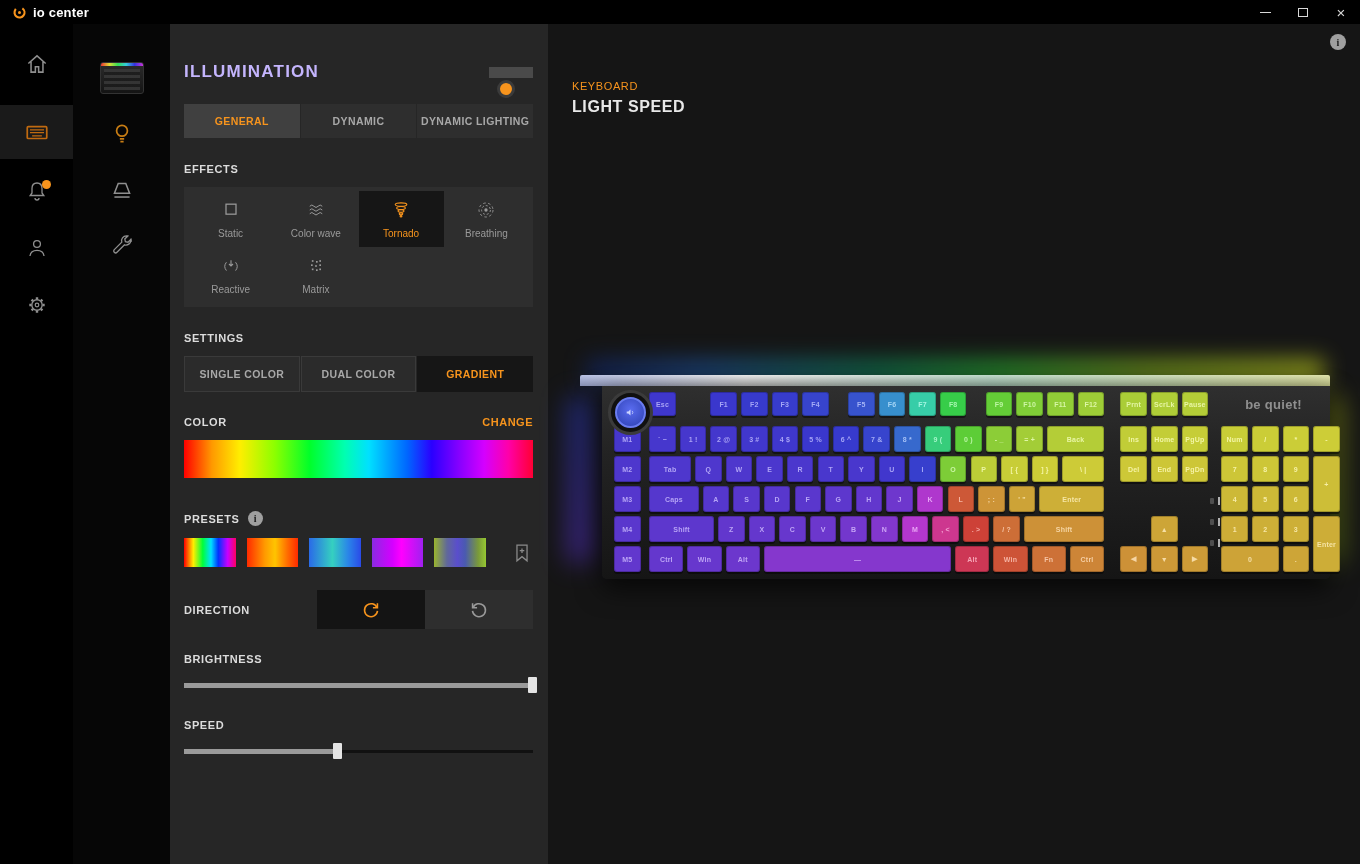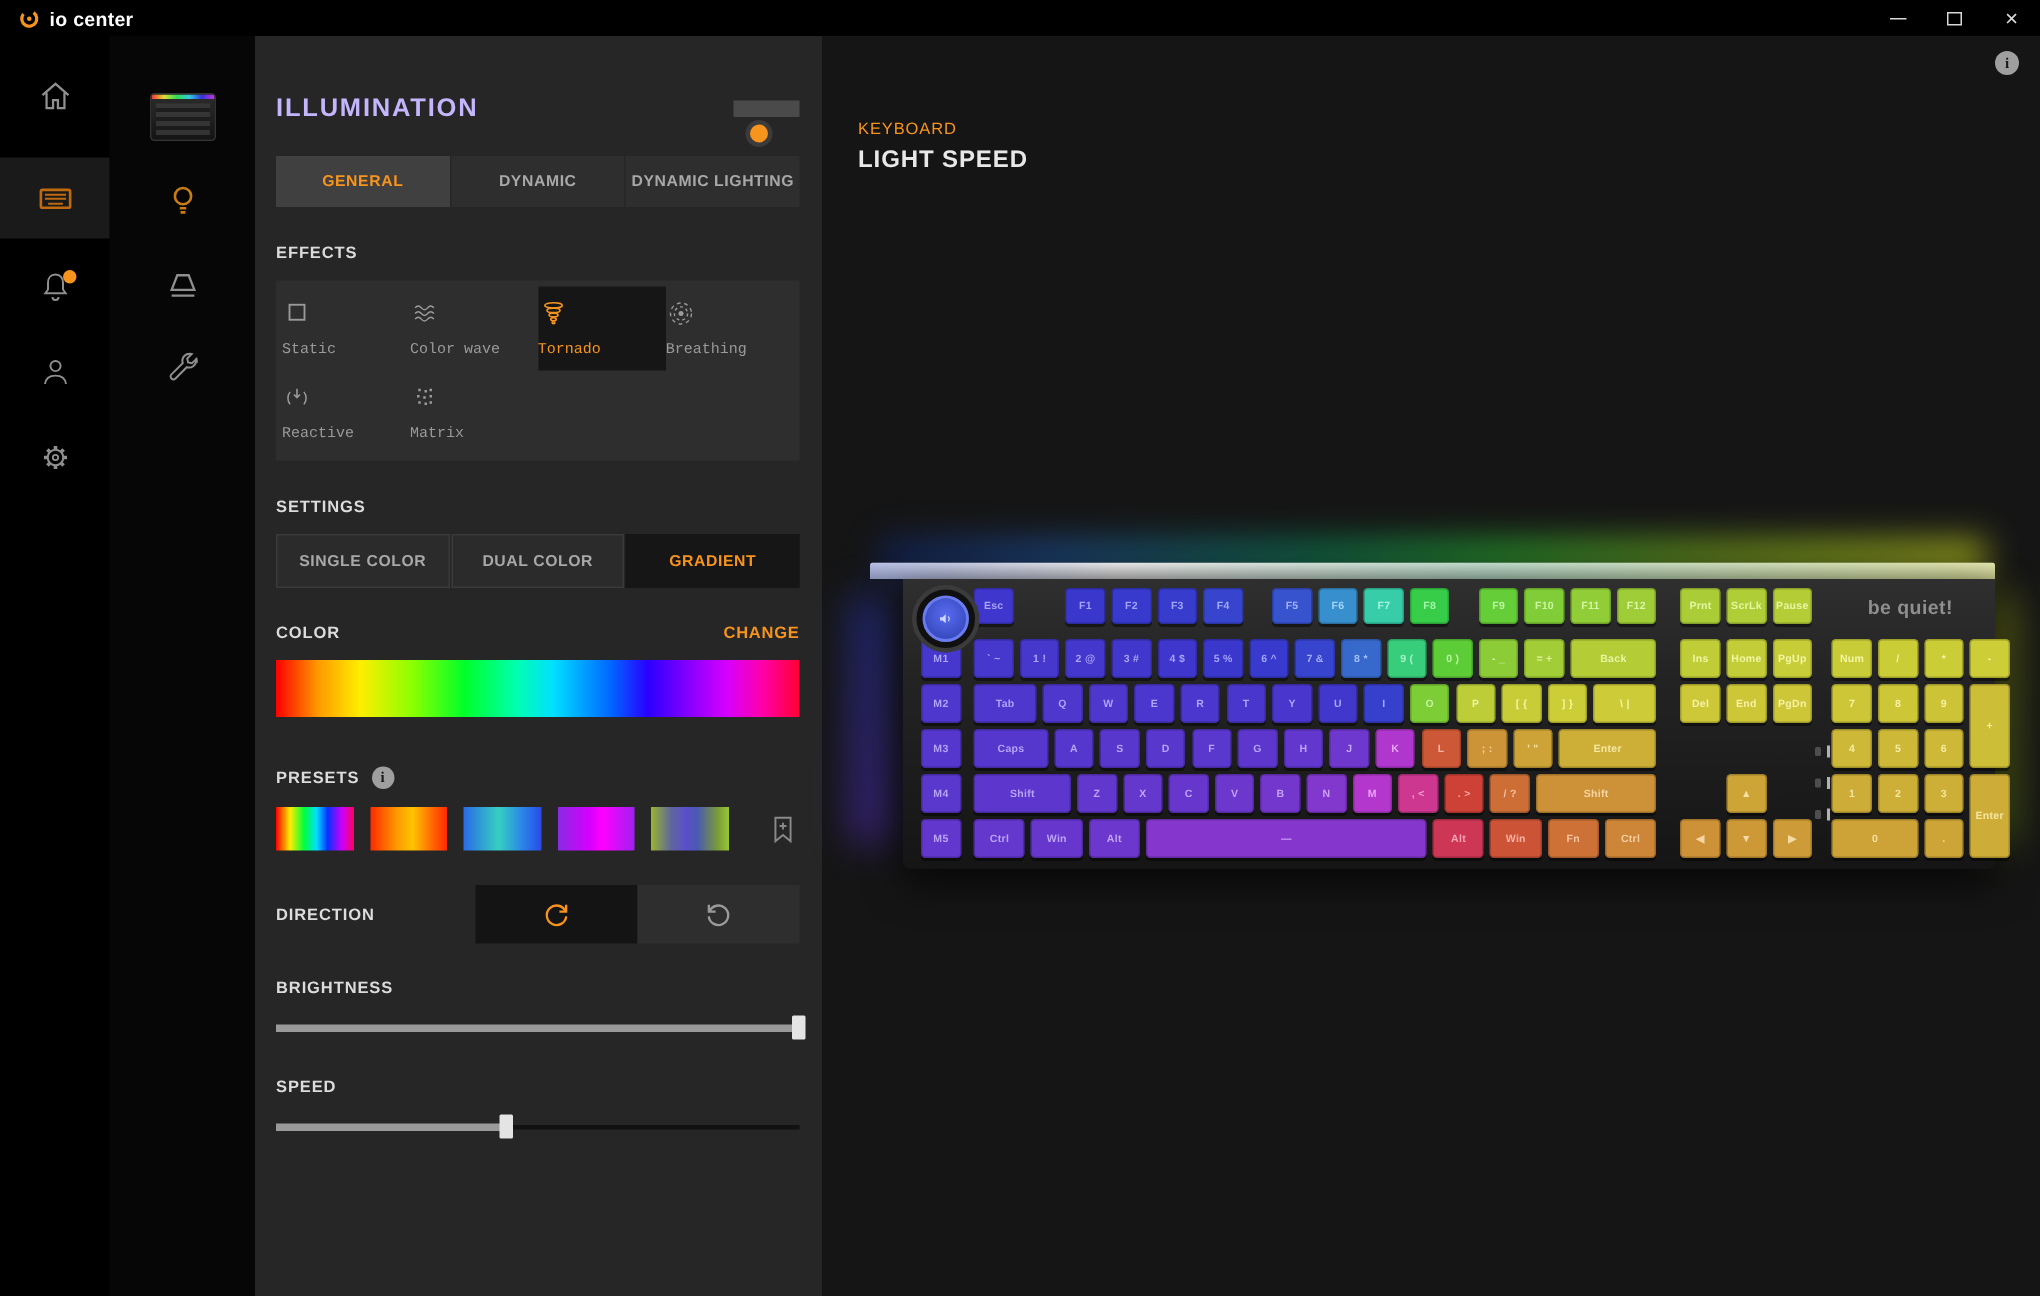--- a/index.html
+++ b/index.html
@@ -48,22 +48,22 @@
     font-size:10.5px; font-weight:bold; color:#a8a8a8; letter-spacing:.4px; cursor:default; }
   .tab.active { background:#404040; color:#f7941d; }
 
   .sec-label { font-size:11px; font-weight:bold; color:#dcdcdc; letter-spacing:.6px; margin-bottom:12px; }
   .row-between { display:flex; align-items:center; justify-content:space-between; margin-bottom:12px; }
   .row-between .sec-label { margin-bottom:0; }
   .row-start { display:flex; align-items:center; gap:8px; margin-bottom:12px; }
   .row-start .sec-label { margin-bottom:0; }
 
   .fx-grid { background:#2e2e2e; display:grid; grid-template-columns:repeat(4,1fr); padding:4px; margin-bottom:25px; }
-  .fx { height:56px; display:flex; flex-direction:column; align-items:flex-start; justify-content:center; gap:4px;
-    color:#9a9a9a; cursor:default;font-family:Liberation Mono, monospace; }
+  .fx { height:56px; display:flex; flex-direction:column; align-items:center; justify-content:center; gap:4px;
+    color:#9a9a9a; cursor:default; }
   .fx.active { background:#161616; color:#f7941d; }
   .fx-lb { font-size:10px; }
   .fxsvg { width:20px; height:20px; }
 
   .segs { display:flex; gap:1px; margin-bottom:24px; }
   .seg { flex:1; height:36px; background:#2b2b2b; border:1px solid #3a3a3a; display:flex; align-items:center; justify-content:center;
     font-size:10.5px; font-weight:bold; color:#a8a8a8; letter-spacing:.4px; cursor:default; }
   .seg.active { background:#161616; border-color:#161616; color:#f7941d; }
 
   .change { font-size:11px; font-weight:bold; color:#f7941d; letter-spacing:.5px; cursor:default; }

